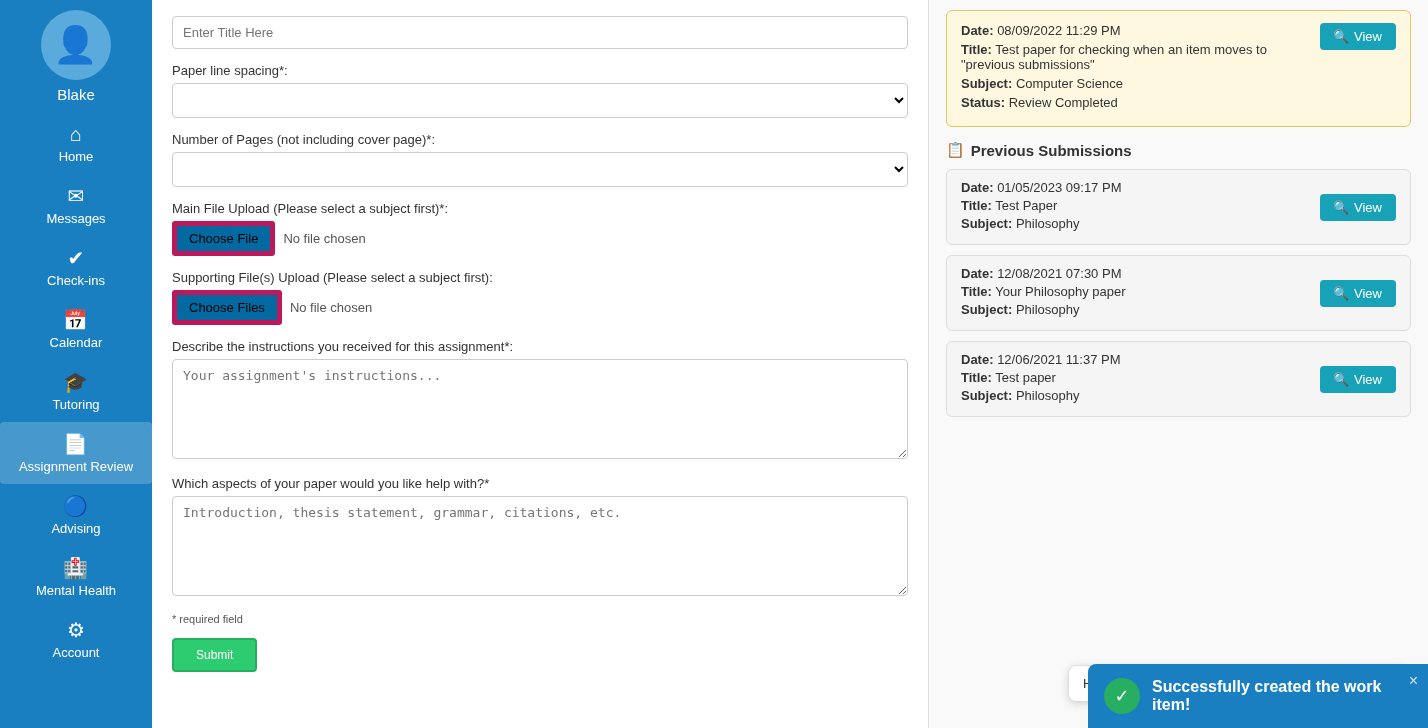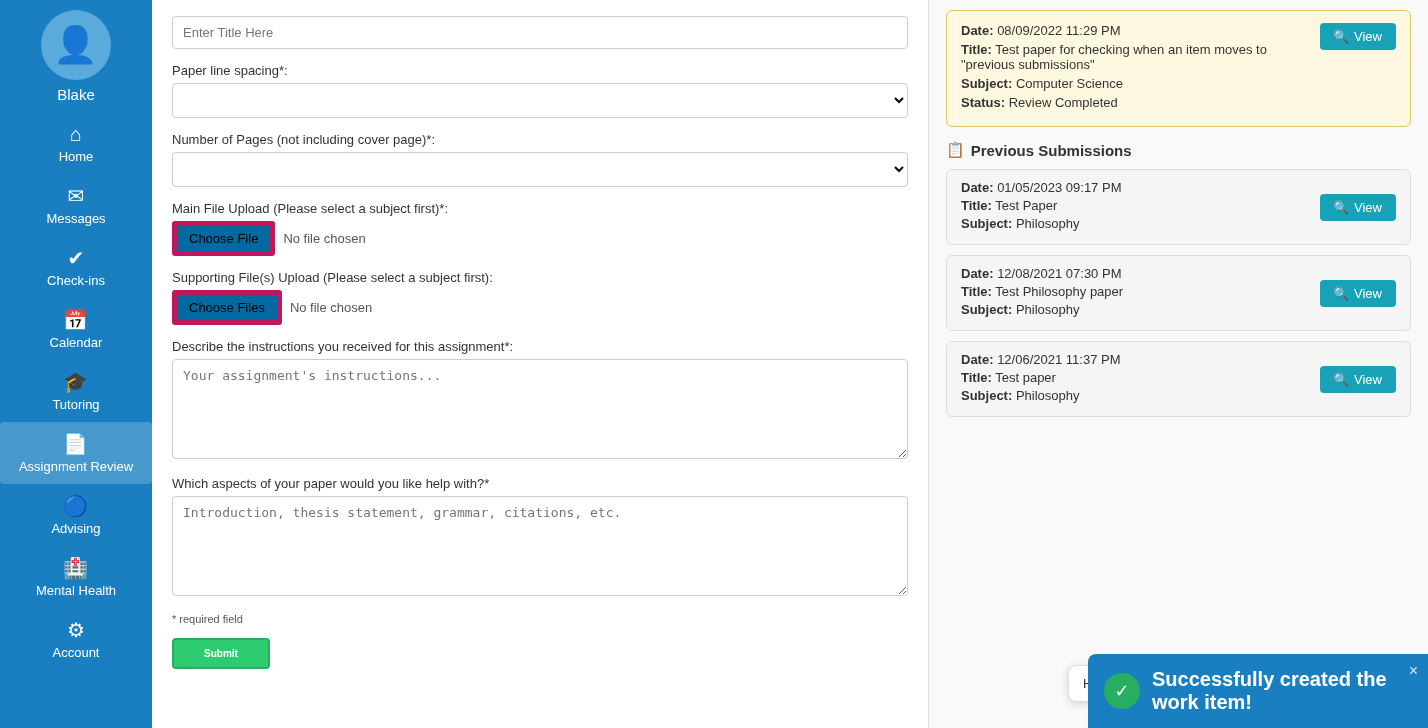--- a/index.html
+++ b/index.html
@@ -94,26 +94,26 @@
       background: #0369a1;
       border: 5px solid #be185d;
       border-radius: 3px;
       font-size: 13px;
       cursor: pointer;
       white-space: nowrap;
     }
     .no-file-text { font-size: 13px; color: #555; }
     .required-note { font-size: 11px; color: #555; margin-bottom: 13px; }
     .submit-btn {
-      padding: 8px 30px;
+      padding: 8px 22px;
       background: #2ecc71;
       border: 2px solid #27ae60;
       color: #fff;
-      font-size: 10px;
-      font-weight: bold;
+      font-size: 12px;
+      font-weight: normal;
       border-radius: 4px;
       cursor: pointer;
     }
 
     
     .right-panel {
       width: 500px;
       background: #f9f9f9;
       overflow-y: auto;
       padding: 10px 17px;
@@ -221,21 +221,21 @@
       width: 36px;
       height: 36px;
       background: #27ae60;
       border-radius: 50%;
       display: flex;
       align-items: center;
       justify-content: center;
       font-size: 18px;
       flex-shrink: 0;
     }
-    .toast-text { font-size: 20px; font-weight: bold; }
+    .toast-text { font-size: 16px; font-weight: bold; }
     .toast-close {
       position: absolute;
       top: 8px;
       right: 10px;
       cursor: pointer;
       font-size: 16px;
       color: rgba(255,255,255,0.8);
     }
   </style>
 </head>
@@ -400,21 +400,21 @@
       </div>
 
       <div class="prev-card">
         <div class="prev-card-info">
           <p>
             <strong>Date:</strong>
             <span>12/08/2021 07:30 PM</span>
           </p>
           <p>
             <strong>Title:</strong>
-            <span>Test Philosophy paper</span>
+            <span>Your Philosophy paper</span>
           </p>
           <p>
             <strong>Subject:</strong>
             <span>Philosophy</span>
           </p>
         </div>
         <button class="view-btn">
           <span>🔍</span>
           <span>View</span>
         </button>

